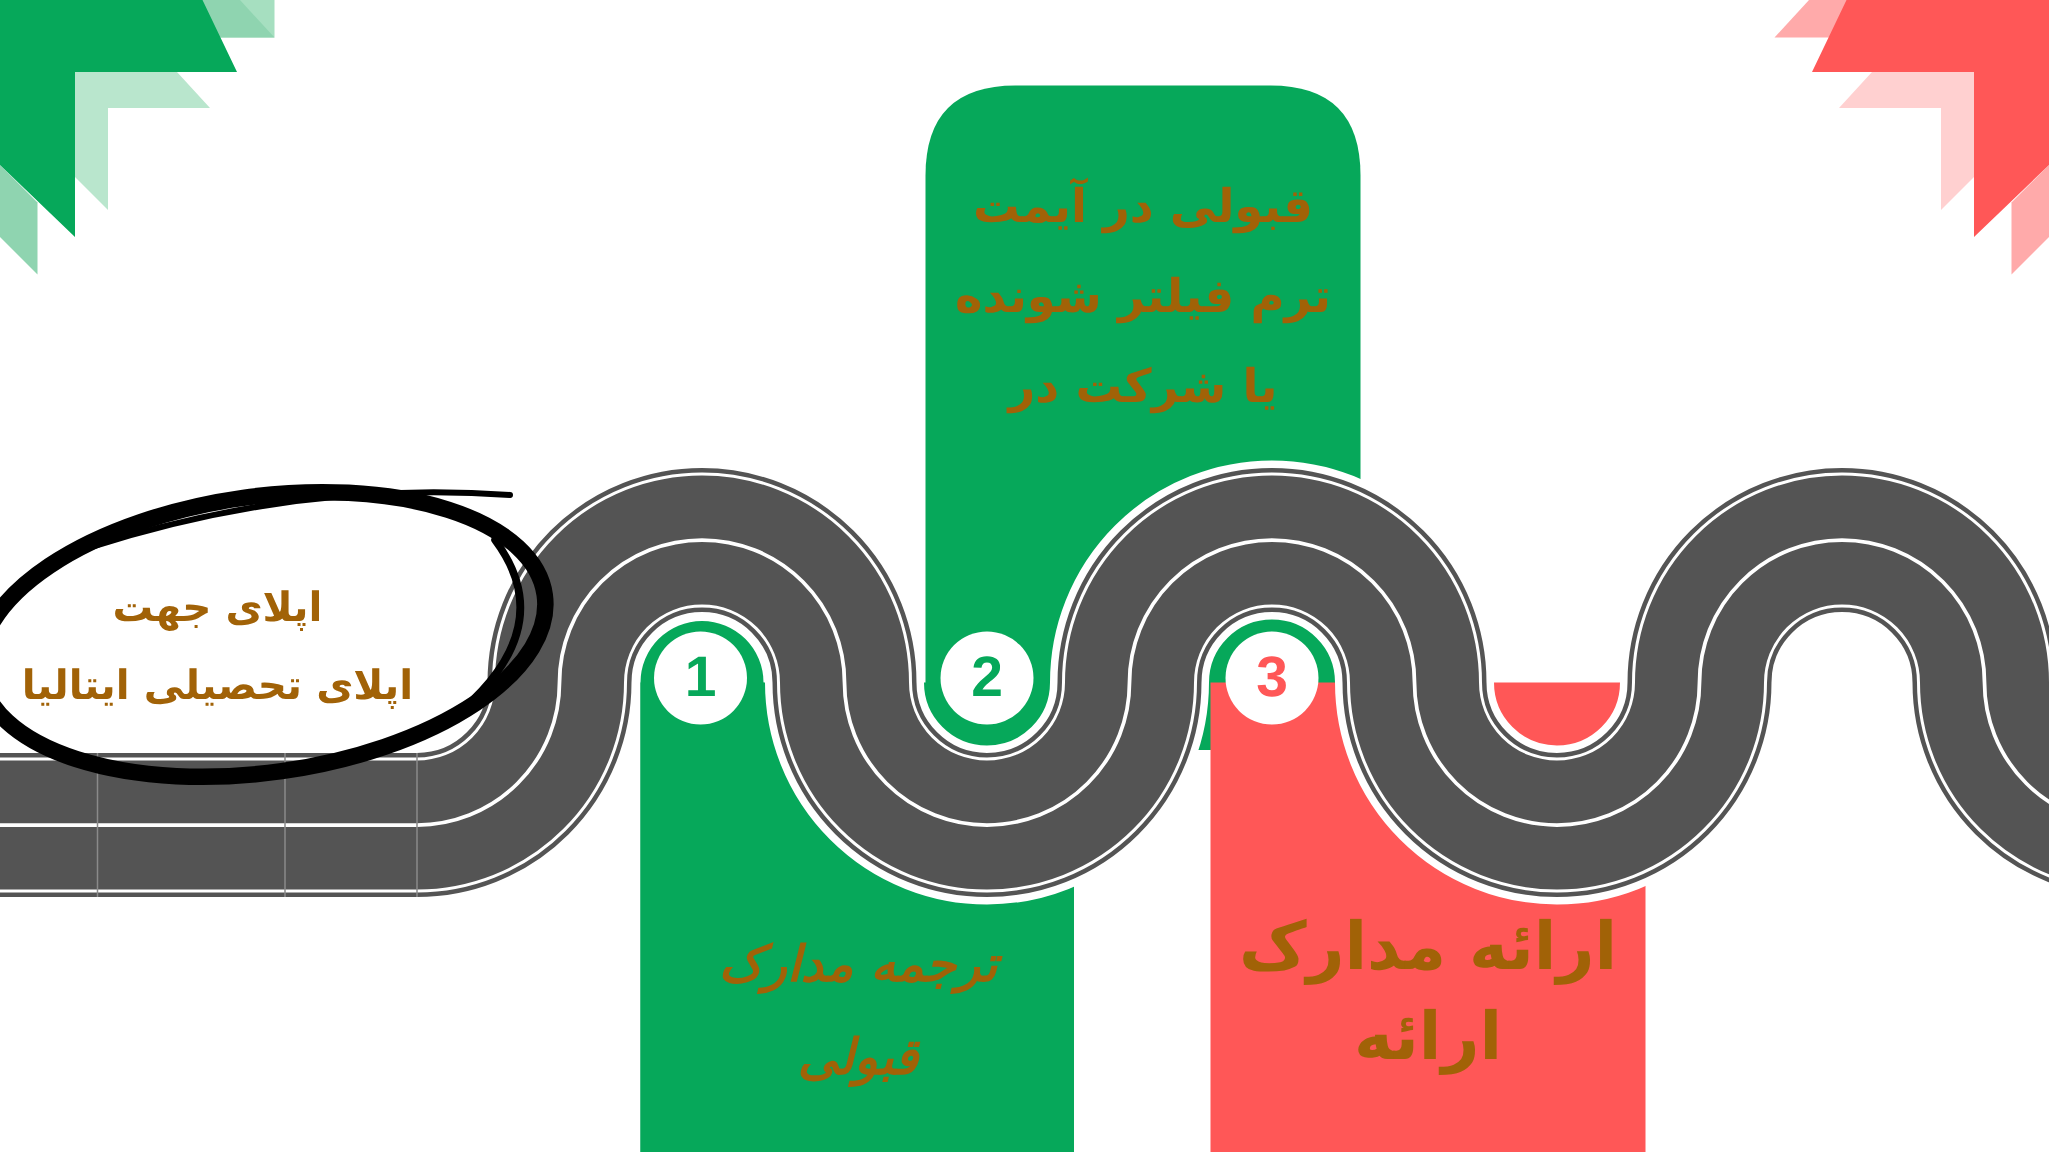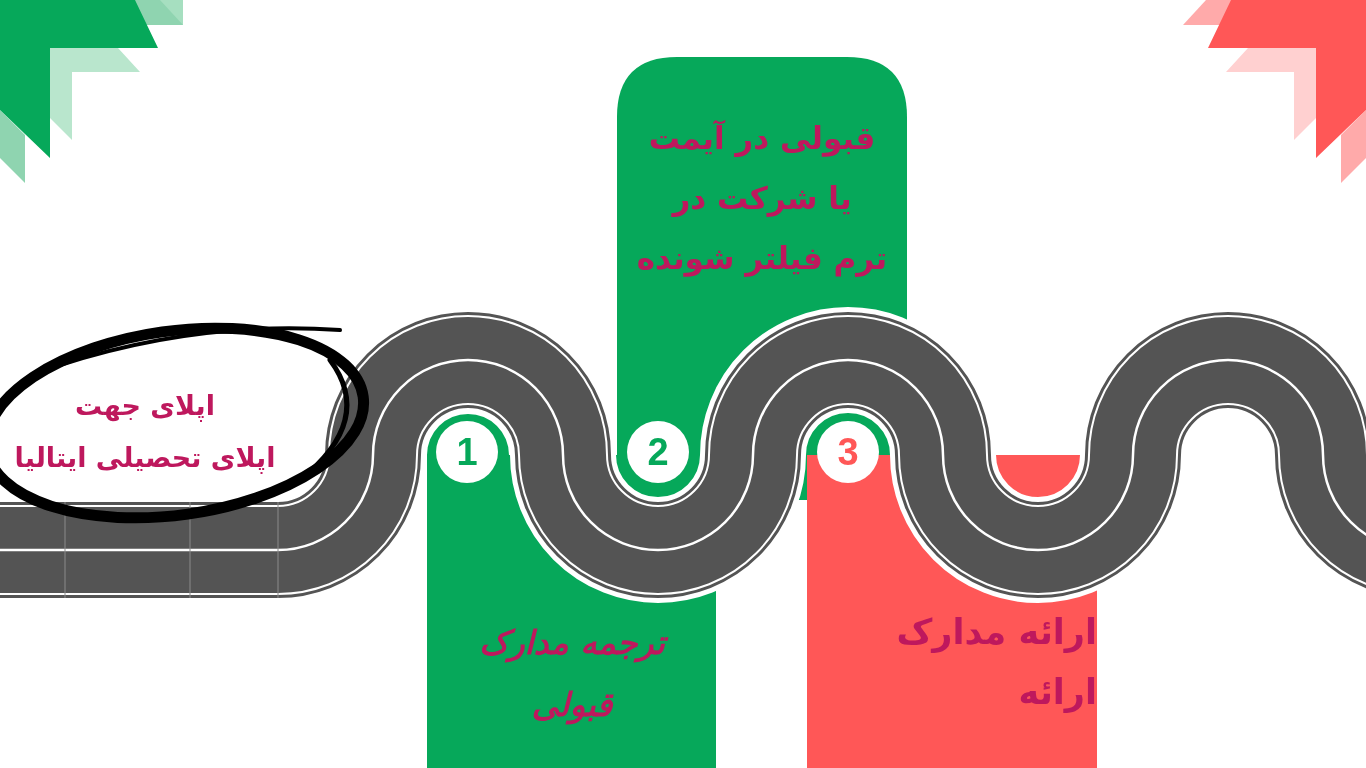--- a/index.html
+++ b/index.html
@@ -1,22 +1,22 @@
 <!DOCTYPE html>
 <html><head>
 <meta charset="utf-8">
 <style>
   html, body { margin:0; padding:0; }
   body { width:1366px; height:768px; background:#ffffff; overflow:hidden; position:relative; font-family:"DejaVu Sans", sans-serif; }
   #stage { position:absolute; left:0; top:0; width:1366px; height:768px; }
-  .label { position:absolute; direction:rtl; text-align:center; font-weight:bold; color:#be185d; line-height:1.25; font-family:"DejaVu Sans", sans-serif; }
+  .label { position:absolute; direction:rtl; text-align:center; font-weight:bold; color:#a16207; line-height:1.25; font-family:"DejaVu Sans", sans-serif; }
   .label span { display:block; }
   #step2-text { left:617px; top:108px; width:290px; font-size:31px; line-height:60px; }
   #step1-text { left:427px; top:612px; width:290px; font-size:33px; line-height:62px;font-style:italic; }
-  #step3-text { left:807px; top:602px; width:290px; font-size:35px; line-height:60px;text-align:right; }
+  #step3-text { left:807px; top:602px; width:290px; font-size:44px; line-height:60px; }
   #start-text { left:0px; top:380px; width:290px; font-size:27px; line-height:52px; }
   .badge { position:absolute; width:62px; height:62px; border-radius:50%; background:#fff; display:flex; align-items:center; justify-content:center; font-weight:bold; font-size:38px; font-family:"Liberation Sans", sans-serif; }
   #badge1 { left:436px; top:421px; }
   #badge2 { left:627px; top:421px; }
   #badge3 { left:817px; top:421px; }
 </style>
 </head>
 <body>
 
 <svg id="stage" width="1366" height="768" viewBox="0 0 1366 768" xmlns="http://www.w3.org/2000/svg">
@@ -65,22 +65,22 @@
   </g>
 </svg>
 
 <div class="label" id="start-text">
   <span>اپلای جهت</span>
   <span>اپلای تحصیلی ایتالیا</span>
 </div>
 
 <div class="label" id="step2-text">
   <span>قبولی در آیمت</span>
+  <span>ترم فیلتر شونده</span>
   <span>یا شرکت در</span>
-  <span>ترم فیلتر شونده</span>
 </div>
 
 <div class="label" id="step1-text">
   <span>ترجمه مدارک</span>
   <span>قبولی</span>
 </div>
 
 <div class="label" id="step3-text">
   <span>ارائه مدارک</span>
   <span>ارائه</span>

